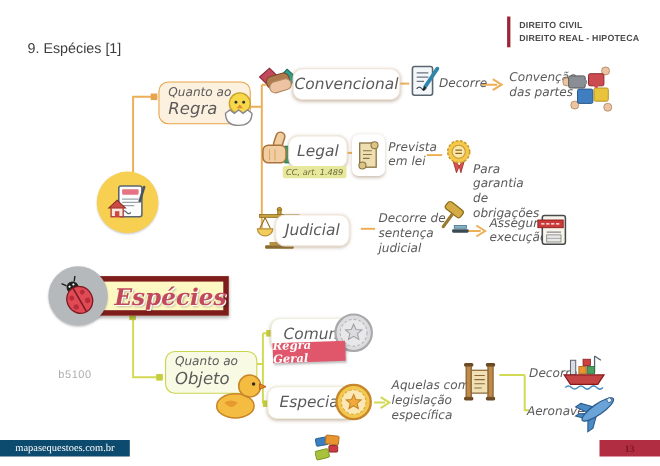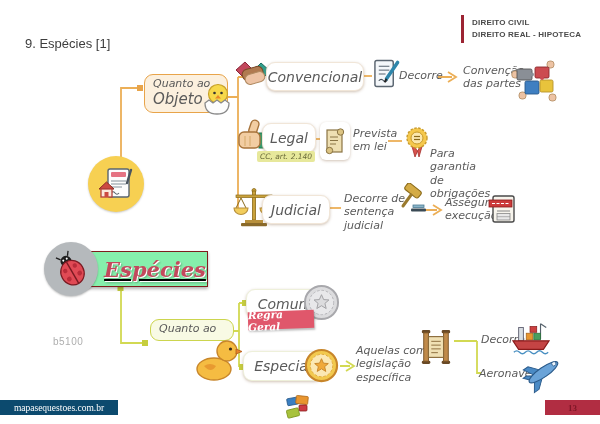--- a/index.html
+++ b/index.html
@@ -20,40 +20,40 @@
   .hand-text{font-size:11px;line-height:1.22;white-space:pre-line;}
 
   
   .center-icon-circle{left:88px;top:156px;width:56px;height:56px;border-radius:50%;
     background:#f7d052;display:flex;align-items:center;justify-content:center;box-shadow:0 1px 2px rgba(0,0,0,.2);}
   .hipoteca-box{left:40px;top:196px;width:158px;height:62px;background:#dce5ec;border-radius:12px;
     border:2px dashed #ffffff;box-shadow:0 0 0 1px #c3cfd9,0 3px 6px rgba(60,70,80,.35);
     display:flex;align-items:center;justify-content:center;}
   .hipoteca-box span{font-family:"DejaVu Serif",serif;font-style:italic;font-weight:bold;font-size:29px;color:#6e8292;
     text-shadow:1px 1px 0 #fff,-1px -1px 0 #fff,1px -1px 0 #fff,-1px 1px 0 #fff,2px 3px 2px rgba(0,0,0,.25);}
-  .especies-bar{left:80px;top:251px;width:128px;height:36px;background:#86efac;border:1px solid #7f1d1d;
-    box-shadow:0 2px 3px rgba(0,0,0,.3);display:flex;align-items:center;justify-content:center;padding-left:22px;box-sizing:border-box;text-decoration:underline;}
+  .especies-bar{left:80px;top:251px;width:128px;height:36px;background:#fef9c3;border:5px solid #7f1d1d;
+    box-shadow:0 2px 3px rgba(0,0,0,.3);display:flex;align-items:center;justify-content:center;padding-left:22px;box-sizing:border-box;}
   .especies-bar span{font-family:"DejaVu Serif",serif;font-style:italic;font-weight:bold;font-size:21px;color:#c2495c;
     text-shadow:1px 1px 0 #fff,2px 2px 2px rgba(0,0,0,.25);}
   .ladybug-circle{left:44px;top:242px;width:54px;height:54px;border-radius:50%;background:#b5b9bc;
     display:flex;align-items:center;justify-content:center;box-shadow:0 1px 2px rgba(0,0,0,.25);}
 
   
   .map-node{border-radius:9px;padding:3px 8px 4px 8px;line-height:1.15;font-style:italic;}
   .map-node .l1{font-size:11px;}
   .map-node .l2{font-size:15px;}
   .origem-node{left:144px;top:74px;width:66px;background:#fcf0de;border:1.6px solid #e8a44a;}
   .objeto-node{left:150px;top:319px;width:66px;background:#f8fae4;border:1.6px solid #ccd54e;}
 
   
   .leaf-label{background:#fff;border-radius:9px;border:1px solid #f1e6d8;box-shadow:0 1px 3px rgba(150,120,90,.45);
     display:flex;align-items:center;justify-content:center;font-size:14px;}
   .lbl-convencional{left:266px;top:62px;width:96px;height:27px;}
   .lbl-legal{left:262px;top:123px;width:52px;height:28px;}
-  .lbl-judicial{left:262px;top:195px;width:66px;height:27px;align-items:center;}
+  .lbl-judicial{left:250px;top:195px;width:66px;height:27px;align-items:center;}
   .lbl-comum{left:246px;top:289px;width:76px;height:27px;border-color:#eef0da;}
   .lbl-especial{left:243px;top:351px;width:78px;height:28px;border-color:#eef0da;}
 
   .legal-note{left:257px;top:151px;background:#e7e89b;color:#6a6a3a;font-size:7.5px;
     padding:1px 3px;border-radius:2px;}
   .scroll-box{left:320px;top:122px;width:30px;height:38px;background:#fff;border-radius:6px;
     box-shadow:0 1px 3px rgba(150,120,90,.45);display:flex;align-items:center;justify-content:center;}
 
   .badge-ribbon{left:248px;top:311px;width:66px;height:18px;background:#e0576b;transform:rotate(-2deg);
     display:flex;align-items:center;justify-content:center;box-shadow:1px 2px 2px rgba(0,0,0,.25);}
@@ -169,21 +169,21 @@
         <circle cx="15" cy="29" r="2.4" fill="#b92c3a"></circle>
           <circle cx="27" cy="29" r="2.4" fill="#b92c3a"></circle>
         <circle cx="19" cy="10" r="1" fill="#fff"></circle>
           <circle cx="23" cy="10" r="1" fill="#fff"></circle>
       </g>
     </svg>
   </div>
 
   <div class="abs map-node origem-node hand">
     <div class="l1">Quanto ao</div>
-    <div class="l2">Objeto</div>
+    <div class="l2">Regra</div>
   </div>
   <svg class="abs ic-chick" width="38" height="36" viewBox="0 0 38 36">
     <path d="M13,3 l2,3 M19,1 l0,3.5 M25,3 l-2,3" stroke="#c8a22a" stroke-width="1.2" fill="none"></path>
     <circle cx="19" cy="11" r="9.5" fill="#f7d84a" stroke="#c8a22a" stroke-width="1.2"></circle>
     <circle cx="15.5" cy="10" r="1.3" fill="#333"></circle>
       <circle cx="22.5" cy="10" r="1.3" fill="#333"></circle>
     <polygon points="19,12 16,15.5 22,15.5" fill="#e8882a"></polygon>
     <path d="M6,20 L10,17 L14,20 L18,17 L22,20 L26,17 L30,20 Q30,31 18,31 Q6,31 6,20 Z" fill="#fdfdfd" stroke="#8a8a8a" stroke-width="1.3"></path>
   </svg>
 
@@ -224,21 +224,21 @@
   <svg class="abs ic-thumbs" width="34" height="38" viewBox="0 0 34 38">
     <rect x="23" y="14" width="7" height="15" fill="#2f9e6f" stroke="#1a7a50" stroke-width="1"></rect>
     <rect x="14" y="1" width="8" height="15" rx="4" fill="#f2cda2" stroke="#a8743c" stroke-width="1.4" transform="rotate(18 18 8)"></rect>
     <rect x="3" y="13" width="21" height="16" rx="5" fill="#f2cda2" stroke="#a8743c" stroke-width="1.4"></rect>
     <line x1="9" y1="17" x2="9" y2="27" stroke="#d4a96a" stroke-width="1"></line>
     <line x1="14" y1="17" x2="14" y2="27" stroke="#d4a96a" stroke-width="1"></line>
   </svg>
   <div class="abs leaf-label lbl-legal hand">
     <span>Legal</span>
   </div>
-  <div class="abs legal-note hand">CC, art. 2.140</div>
+  <div class="abs legal-note hand">CC, art. 1.489</div>
   <div class="abs scroll-box">
     <svg width="24" height="32" viewBox="0 0 24 32">
       <rect x="4" y="5" width="15" height="22" fill="#eedfb2" stroke="#8a7444" stroke-width="1.2"></rect>
       <circle cx="17.5" cy="7" r="3.2" fill="#dcc483" stroke="#8a7444" stroke-width="1"></circle>
       <circle cx="6.5" cy="25.5" r="3.2" fill="#dcc483" stroke="#8a7444" stroke-width="1"></circle>
       <line x1="7" y1="12" x2="15" y2="12" stroke="#8a7444" stroke-width="1"></line>
       <line x1="7" y1="15.5" x2="15" y2="15.5" stroke="#8a7444" stroke-width="1"></line>
       <line x1="7" y1="19" x2="13" y2="19" stroke="#8a7444" stroke-width="1"></line>
     </svg>
   </div>
@@ -288,20 +288,21 @@
     <polygon points="1,9 6,12.5 1,16" fill="#9a2430"></polygon>
     <rect x="1" y="9" width="23" height="7" fill="#cc3a3a" stroke="#8a1a1a" stroke-width=".8"></rect>
     <line x1="4" y1="12.5" x2="21" y2="12.5" stroke="#fff" stroke-width="1.2" stroke-dasharray="3,1.5"></line>
     <line x1="9" y1="20" x2="22" y2="20" stroke="#888" stroke-width="1"></line>
     <rect x="9" y="22.5" width="13" height="6.5" fill="#e8e8e8" stroke="#888" stroke-width=".8"></rect>
     <line x1="9" y1="25.7" x2="22" y2="25.7" stroke="#888" stroke-width=".6"></line>
   </svg>
 
   <div class="abs map-node objeto-node hand">
     <div class="l1">Quanto ao</div>
+    <div class="l2">Objeto</div>
   </div>
   <svg class="abs ic-duck" width="48" height="44" viewBox="0 0 48 44">
     <ellipse cx="20" cy="31" rx="17" ry="11" fill="#f5bc42" stroke="#c8862a" stroke-width="1.4"></ellipse>
     <circle cx="33" cy="13" r="10" fill="#f5bc42" stroke="#c8862a" stroke-width="1.4"></circle>
     <polygon points="42,11 48,13.5 42,16" fill="#e8852a" stroke="#b05a1a" stroke-width=".8"></polygon>
     <circle cx="36.5" cy="11" r="1.6" fill="#3a2a1a"></circle>
     <path d="M10,28 q6,-4 12,0 q-5,8 -12,0 z" fill="#e89a30"></path>
   </svg>
 
   <div class="abs leaf-label lbl-comum hand">

